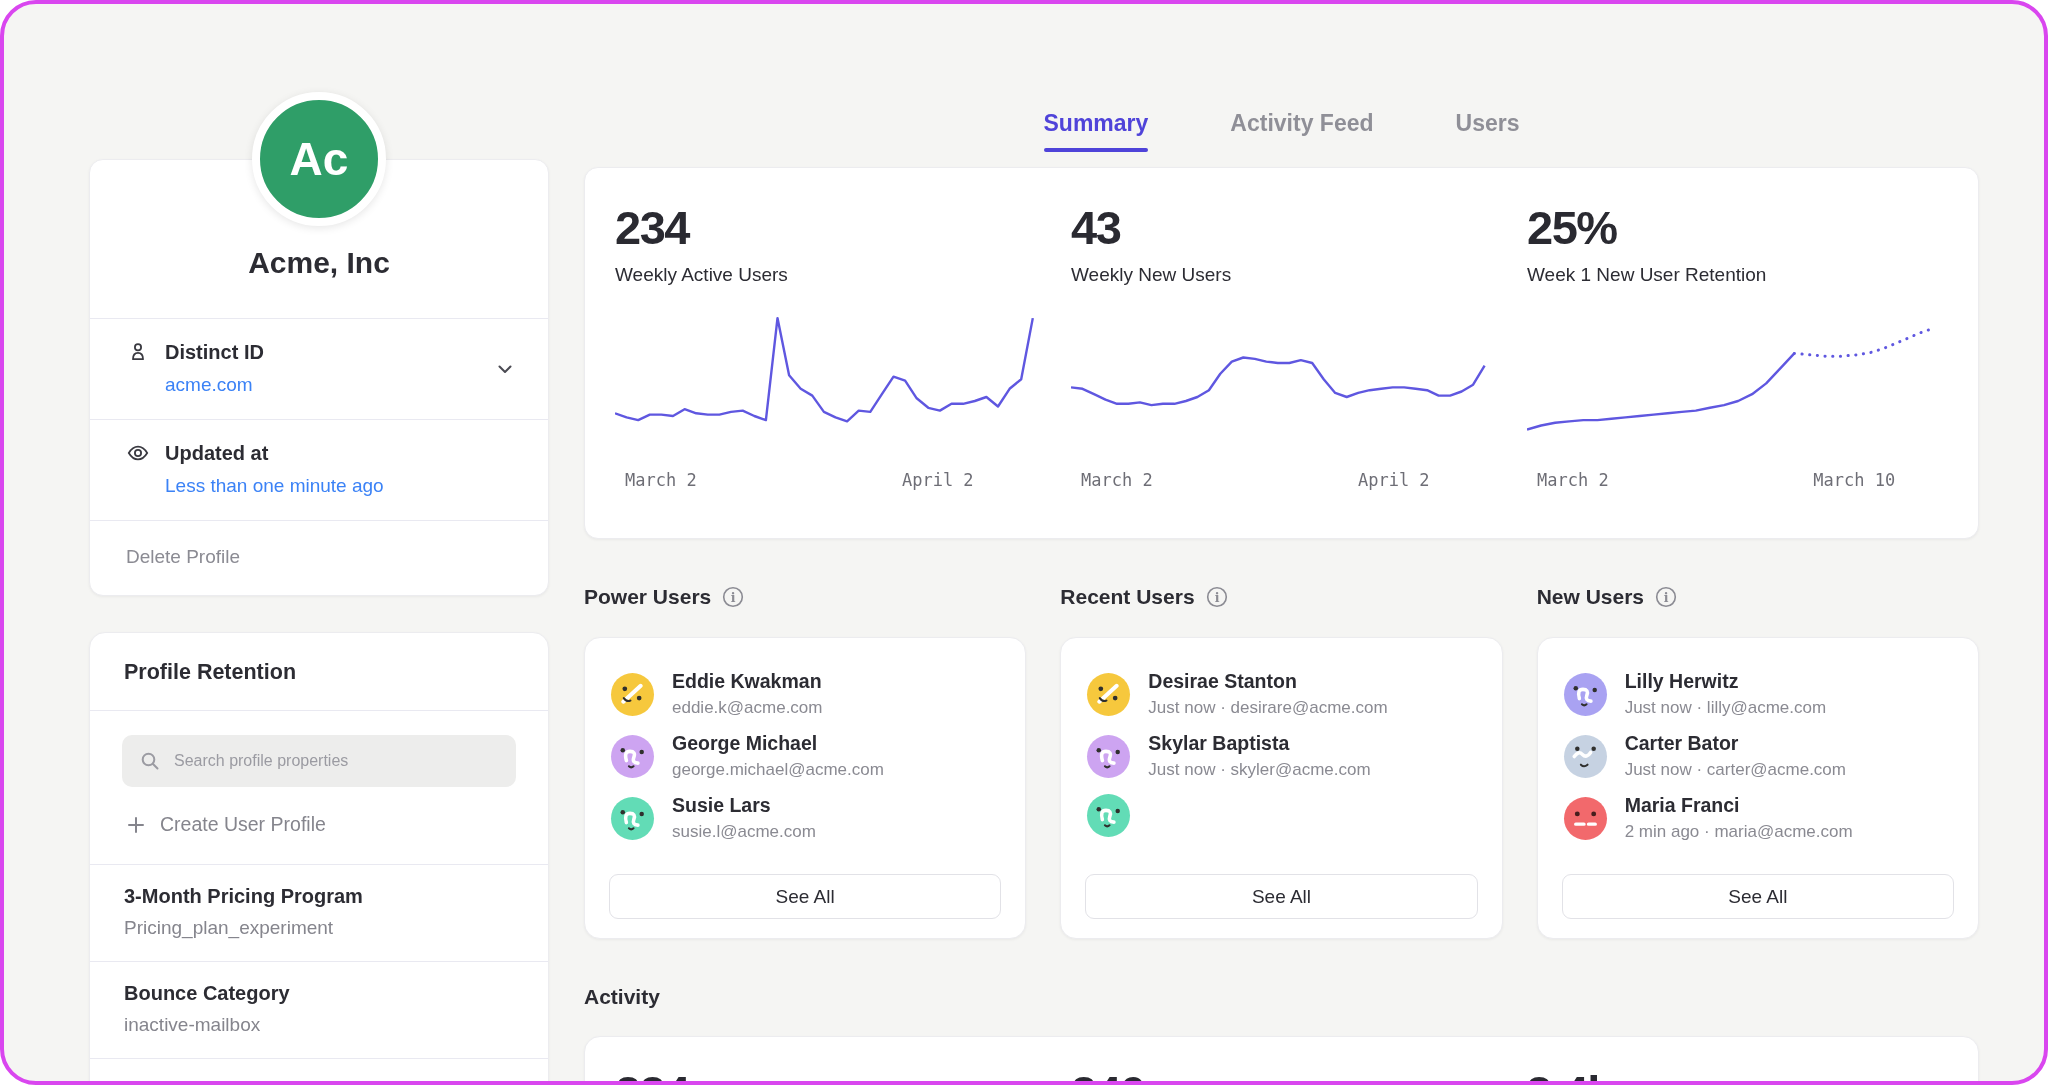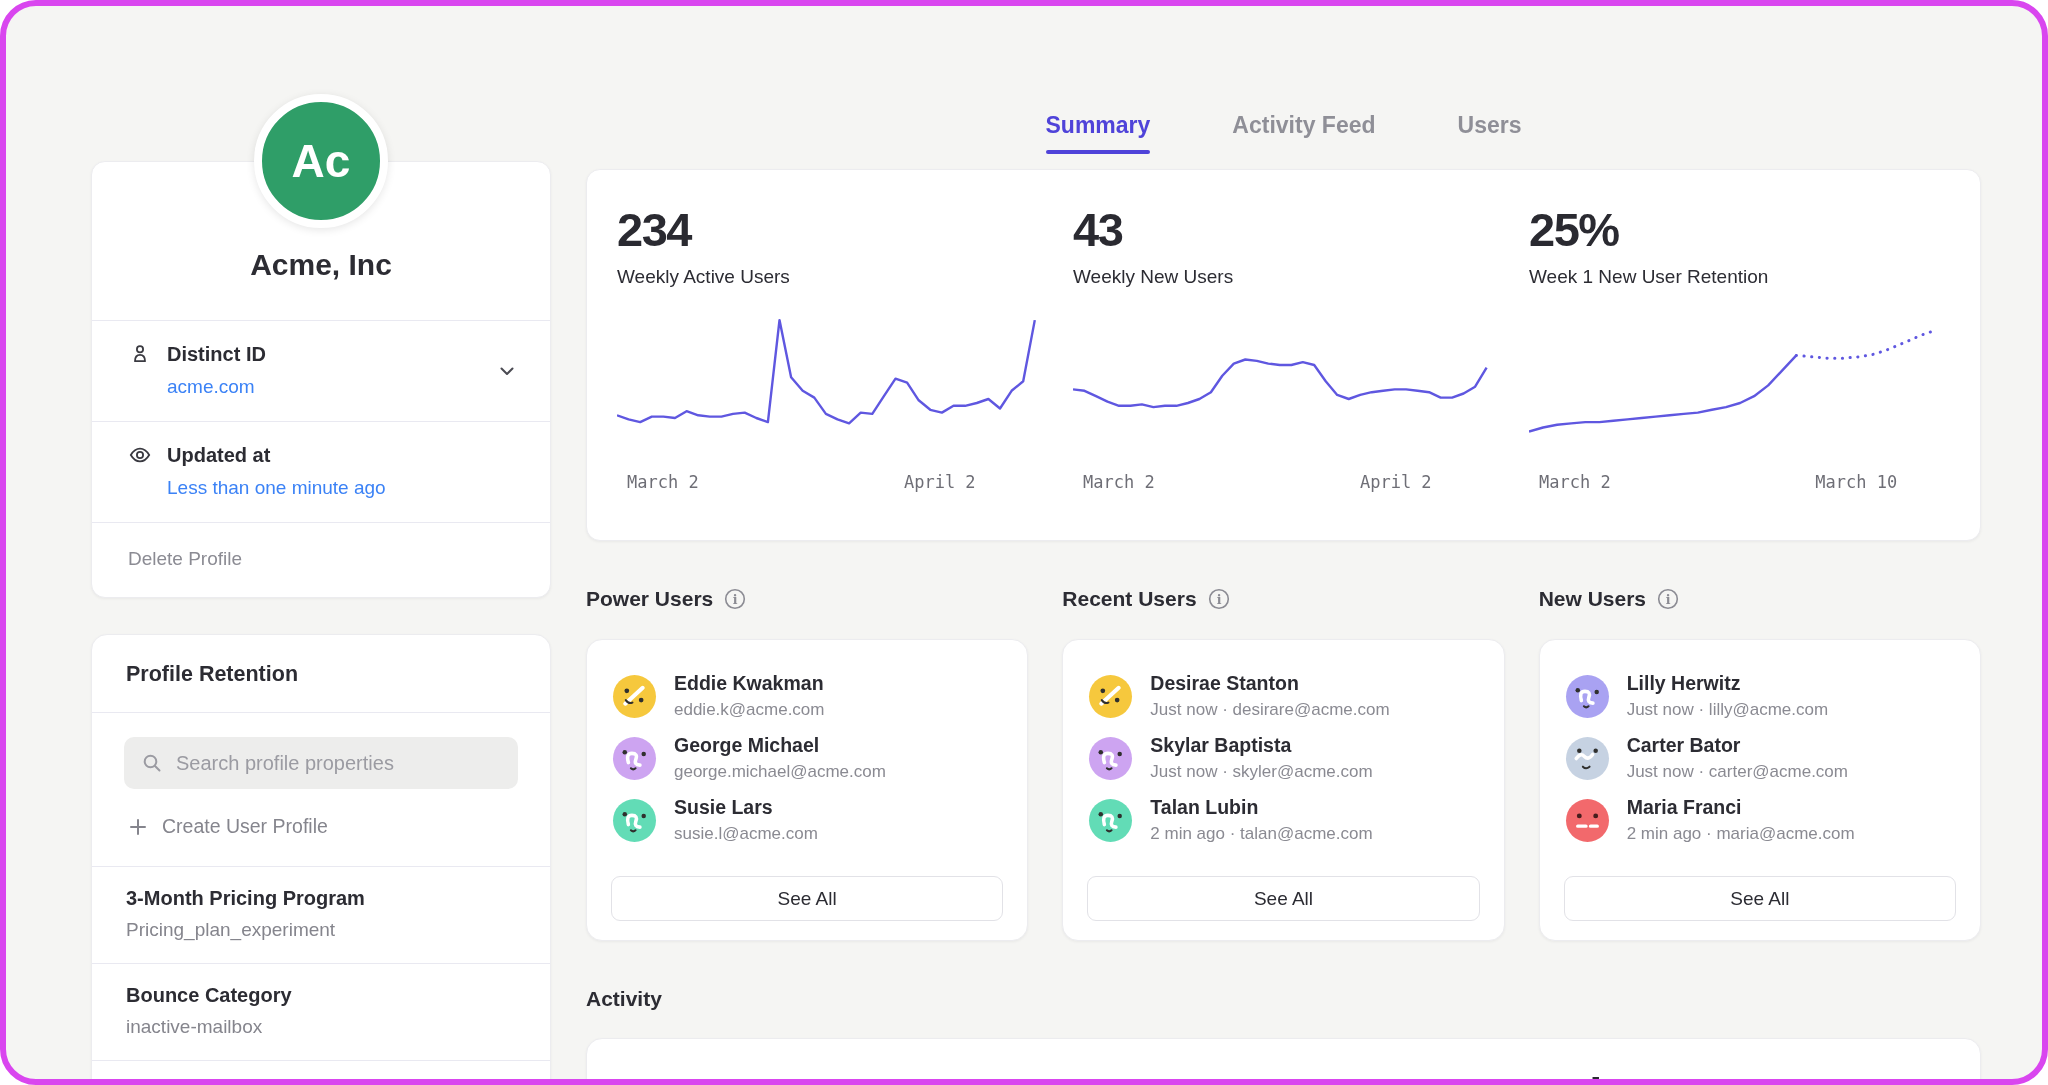--- a/index.html
+++ b/index.html
@@ -1,18 +1,18 @@
 <!DOCTYPE html>
 <html><head>
 <meta charset="utf-8">
 <style>
   * { margin:0; padding:0; box-sizing:border-box; }
   html,body { background:#ffffff; }
   body { width:2048px; height:1085px; font-family:"Liberation Sans", sans-serif; }
-  #app { position:relative; width:2048px; height:1085px; background:#f5f5f3; border-radius:36px; overflow:hidden; border:6px solid #d946ef; }
+  #app { position:relative; width:2048px; height:1085px; background:#f5f5f3; border-radius:36px; overflow:hidden; border:4px solid #d946ef; }
 
   .card { background:#fff; border-radius:14px; border:1px solid #ececef; box-shadow:0 1px 3px rgba(0,0,0,.05); }
   .divider { height:1px; background:#e9e9f1; }
 
   
   #sidebar { position:absolute; left:85px; top:88px; width:460px; }
   .avatar-wrap { position:relative; z-index:2; width:134px; margin:0 auto; }
   .company-avatar { width:134px; height:134px; border-radius:50%; background:#2f9e68; border:8px solid #fff;
     display:flex; align-items:center; justify-content:center; color:#fff; font-size:46px; font-weight:700;
     box-shadow:0 2px 8px rgba(0,0,0,.10); }
@@ -22,21 +22,21 @@
   .field-label { display:flex; align-items:center; gap:15px; font-size:20px; font-weight:700; color:#2c2c33; }
   .field-icon { width:24px; height:24px; flex:0 0 24px; display:flex; }
   .field-value { margin:10px 0 0 39px; font-size:19px; color:#3b82f6; }
   .chevron { position:absolute; right:32px; top:50%; margin-top:-11px; cursor:pointer; }
   .delete-row { padding:25px 36px 27px; font-size:19px; color:#8b8b93; cursor:pointer; }
 
   #props-card { margin-top:36px; border-radius:16px; }
   .props-title { padding:27px 34px 25px; font-size:21.5px; font-weight:700; color:#2c2c33; }
   .search-section { padding:24px 32px 28px; }
   .search-box { display:flex; align-items:center; gap:13px; background:#ededec; border-radius:10px; height:52px; padding:0 17px; }
-  .search-box input { flex:1; border:none; outline:none; background:transparent; font-size:20px; color:#2c2c33; font-family:"Liberation Sans",sans-serif; }
+  .search-box input { flex:1; border:none; outline:none; background:transparent; font-size:16px; color:#2c2c33; font-family:"Liberation Sans",sans-serif; }
   .search-box input::placeholder { color:#9b9ba2; }
   .create-row { display:flex; align-items:center; gap:14px; margin-top:26px; padding-left:4px; font-size:19.5px; color:#85858d; cursor:pointer; }
   .prop-row { padding:20px 34px 22px; cursor:pointer; }
   .prop-name { font-size:20px; font-weight:700; color:#2c2c33; }
   .prop-value { margin-top:9px; font-size:19px; color:#85858d; }
 
   
   #main { position:absolute; left:580px; top:0; width:1395px; height:1052px; }
   .tabs { position:absolute; top:106px; left:0; width:100%; display:flex; justify-content:center; gap:82px; }
   .tab { position:relative; font-size:23px; font-weight:700; color:#8f8f97; padding-bottom:15px; cursor:pointer; }
@@ -327,24 +327,20 @@
         </div>
         <div class="user-row">
           <span class="u-avatar" style="background: rgb(98, 220, 182);">
               <svg viewBox="0 0 42 42">
                 <path d="M15 25 q-2.5-9 3.5-9 q6 0 3.8 5.8 q-2 5.5 4 5.7" stroke="#ffffff" stroke-width="3.5" fill="none" stroke-linecap="round"></path>
                 <circle cx="11.5" cy="15" r="2.2" fill="#30302e"></circle>
                 <circle cx="30" cy="16.5" r="2.2" fill="#30302e"></circle>
                 <path d="M17.5 30.5 q2.2 2.2 4.5 0" stroke="#30302e" stroke-width="2" fill="none" stroke-linecap="round"></path>
               </svg>
             </span>
-          <span>
-            <div class="u-name">Talan Lubin</div>
-            <div class="u-sub">2 min ago · talan@acme.com</div>
-          </span>
         </div>
         <div class="see-all">See All</div>
       </div>
 
       <div class="card user-card">
         <div class="user-row">
           <span class="u-avatar" style="background: rgb(169, 162, 242);">
               <svg viewBox="0 0 42 42">
                 <path d="M15 25 q-2.5-9 3.5-9 q6 0 3.8 5.8 q-2 5.5 4 5.7" stroke="#ffffff" stroke-width="3.5" fill="none" stroke-linecap="round"></path>
                 <circle cx="11.5" cy="15" r="2.2" fill="#30302e"></circle>

